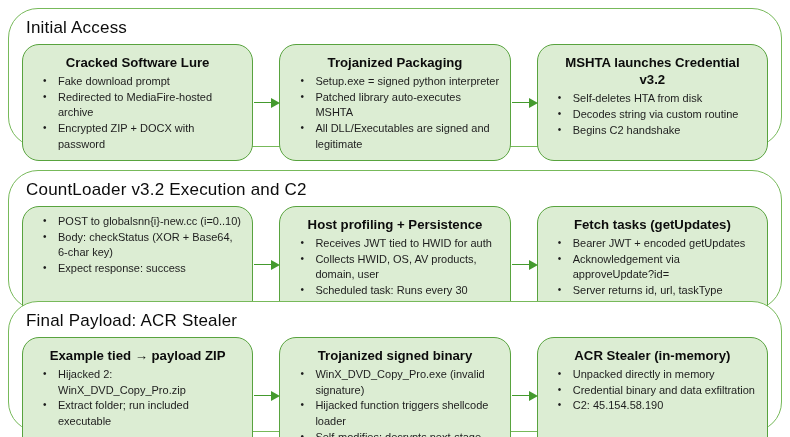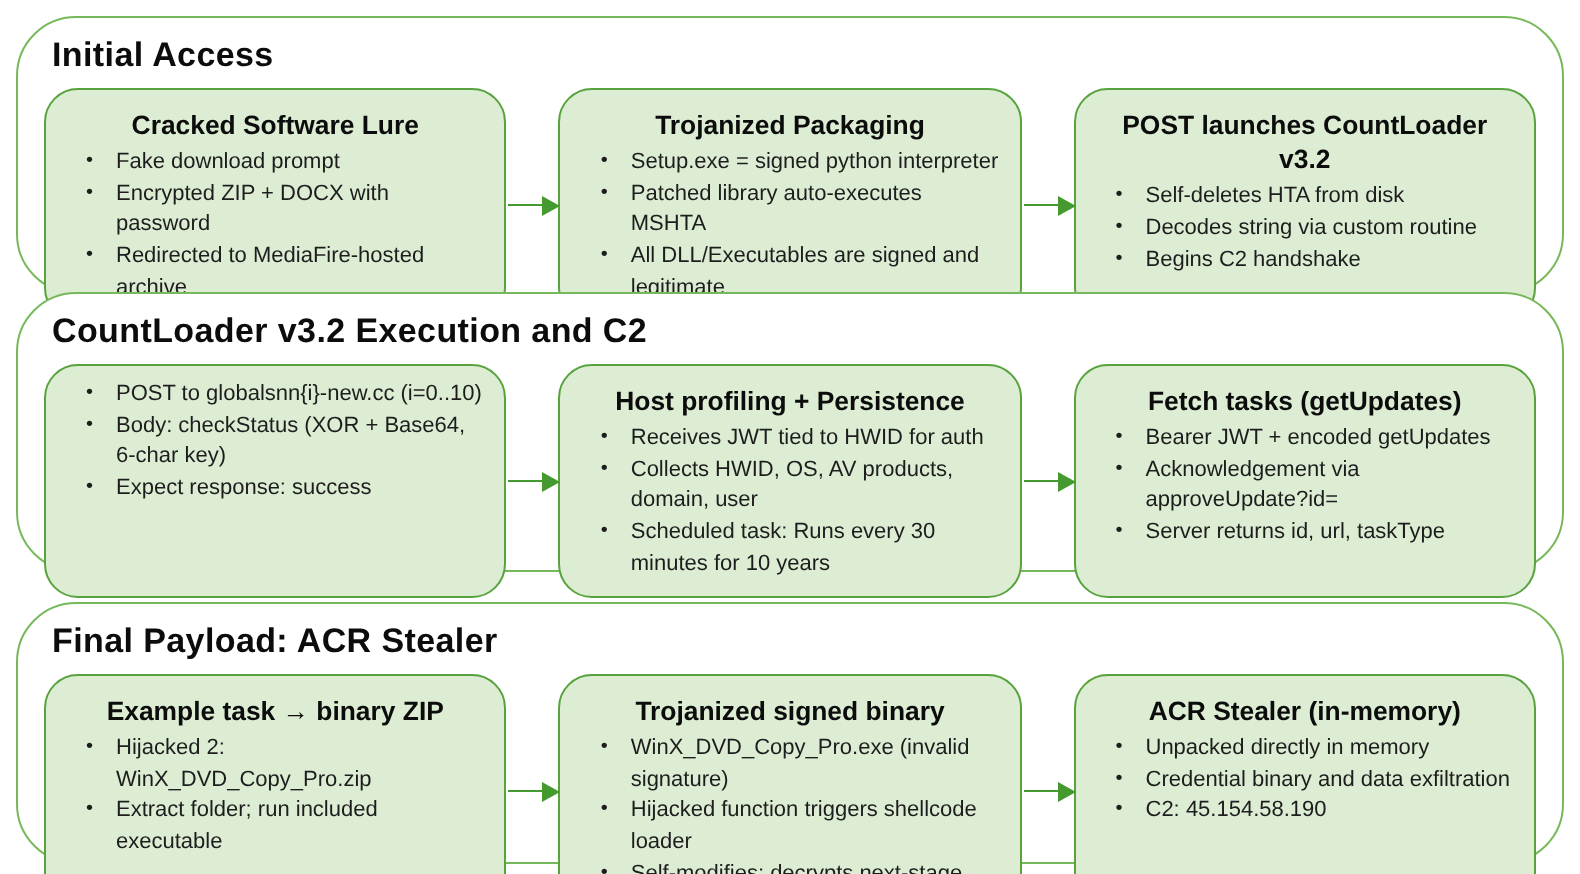--- a/index.html
+++ b/index.html
@@ -19,24 +19,24 @@
     background:var(--bg);
     overflow:hidden;
   }
   .section{
     position:absolute;left:8px;right:8px;
     background:#ffffff;
     border:1.6px solid var(--outer-border);
     border-radius:30px;
   }
   .section-1{top:8px;height:139px;}
-  .section-2{top:146px;height:140px;}
+  .section-2{top:170px;height:140px;}
   .section-3{top:301px;height:131px;}
   .section-title{
-    font-weight:bold;
+    font-weight:normal;
     font-size:17px;
     letter-spacing:.2px;
     color:#0c0c0c;
     padding:9px 0 0 17px;
     white-space:nowrap;
   }
   .boxes-row{
     display:flex;
     align-items:stretch;
     padding:6px 13px 0 13px;
@@ -98,36 +98,36 @@
 
 <div class="canvas">
 
   <div class="section section-1">
     <div class="section-title">Initial Access</div>
     <div class="boxes-row">
       <div class="node">
         <div class="node-heading">Cracked Software Lure</div>
         <ul class="bullets">
             <li>Fake download prompt</li>
+            <li>Redirected to MediaFire-hosted archive</li>
             <li>Encrypted ZIP + DOCX with password</li>
-            <li>Redirected to MediaFire-hosted archive</li>
           </ul>
       </div>
       <div class="connector"></div>
       <div class="node">
         <div class="node-heading">Trojanized Packaging</div>
         <ul class="bullets">
             <li>Setup.exe = signed python interpreter</li>
             <li>Patched library auto-executes MSHTA</li>
             <li>All DLL/Executables are signed and legitimate</li>
           </ul>
       </div>
       <div class="connector"></div>
       <div class="node">
-        <div class="node-heading">POST launches CountLoader v3.2</div>
+        <div class="node-heading">MSHTA launches Credential v3.2</div>
         <ul class="bullets">
             <li>Self-deletes HTA from disk</li>
             <li>Decodes string via custom routine</li>
             <li>Begins C2 handshake</li>
           </ul>
       </div>
     </div>
   </div>
 
   <div class="section section-2">
@@ -158,21 +158,21 @@
             <li>Server returns id, url, taskType</li>
           </ul>
       </div>
     </div>
   </div>
 
   <div class="section section-3">
     <div class="section-title">Final Payload: ACR Stealer</div>
     <div class="boxes-row">
       <div class="node">
-        <div class="node-heading">Example task → binary ZIP</div>
+        <div class="node-heading">Example tied → payload ZIP</div>
         <ul class="bullets">
             <li>Hijacked 2: WinX_DVD_Copy_Pro.zip</li>
             <li>Extract folder; run included executable</li>
           </ul>
       </div>
       <div class="connector"></div>
       <div class="node">
         <div class="node-heading">Trojanized signed binary</div>
         <ul class="bullets">
             <li>WinX_DVD_Copy_Pro.exe (invalid signature)</li>

